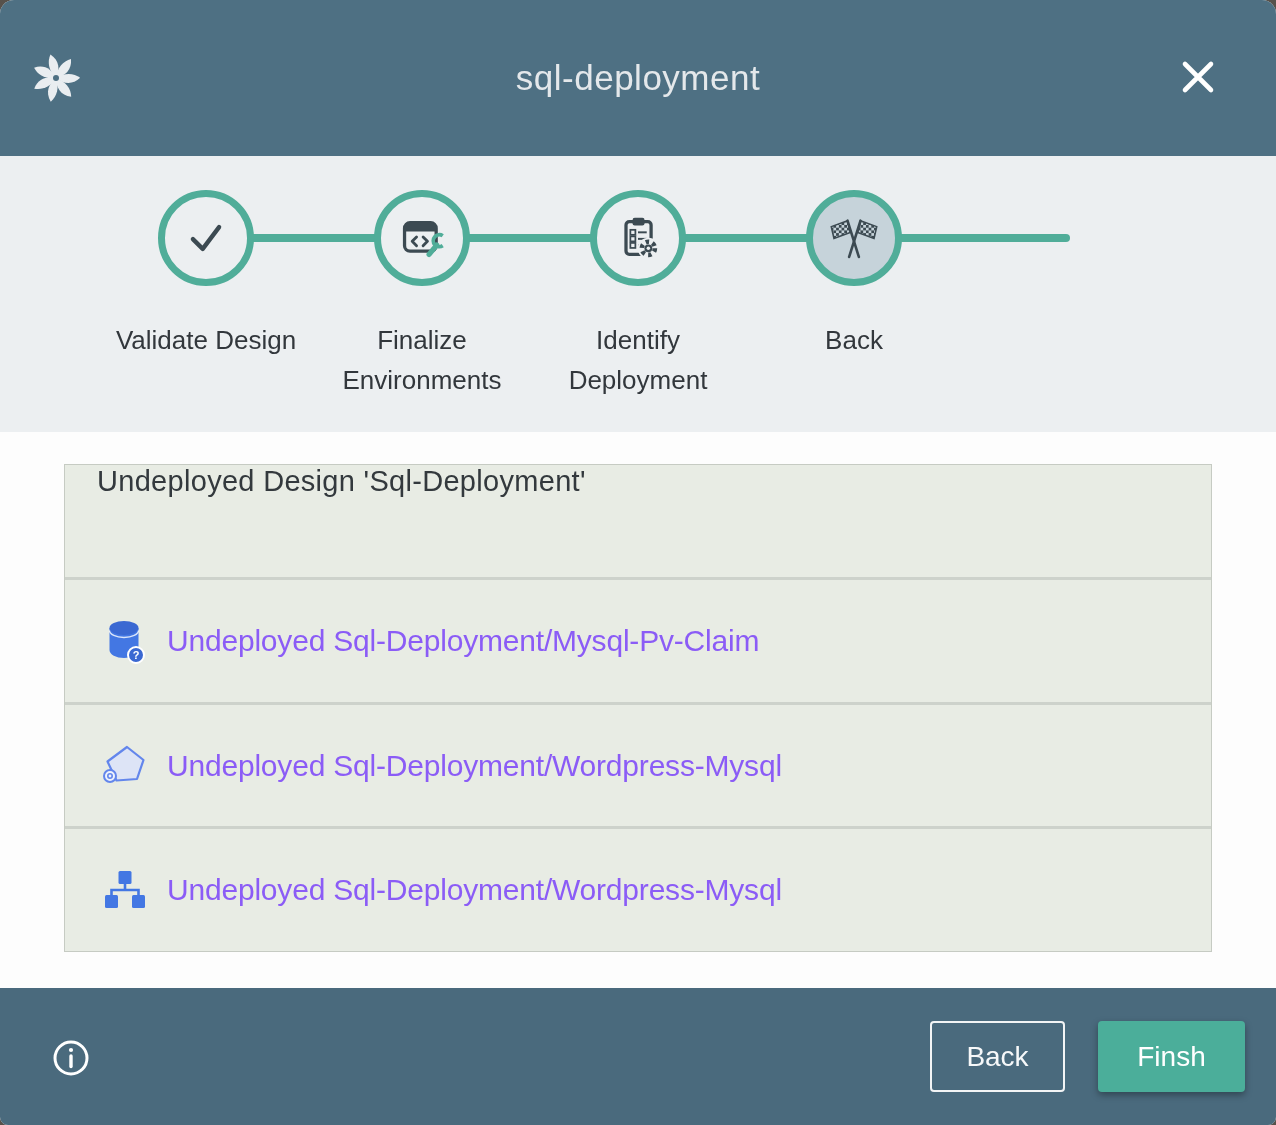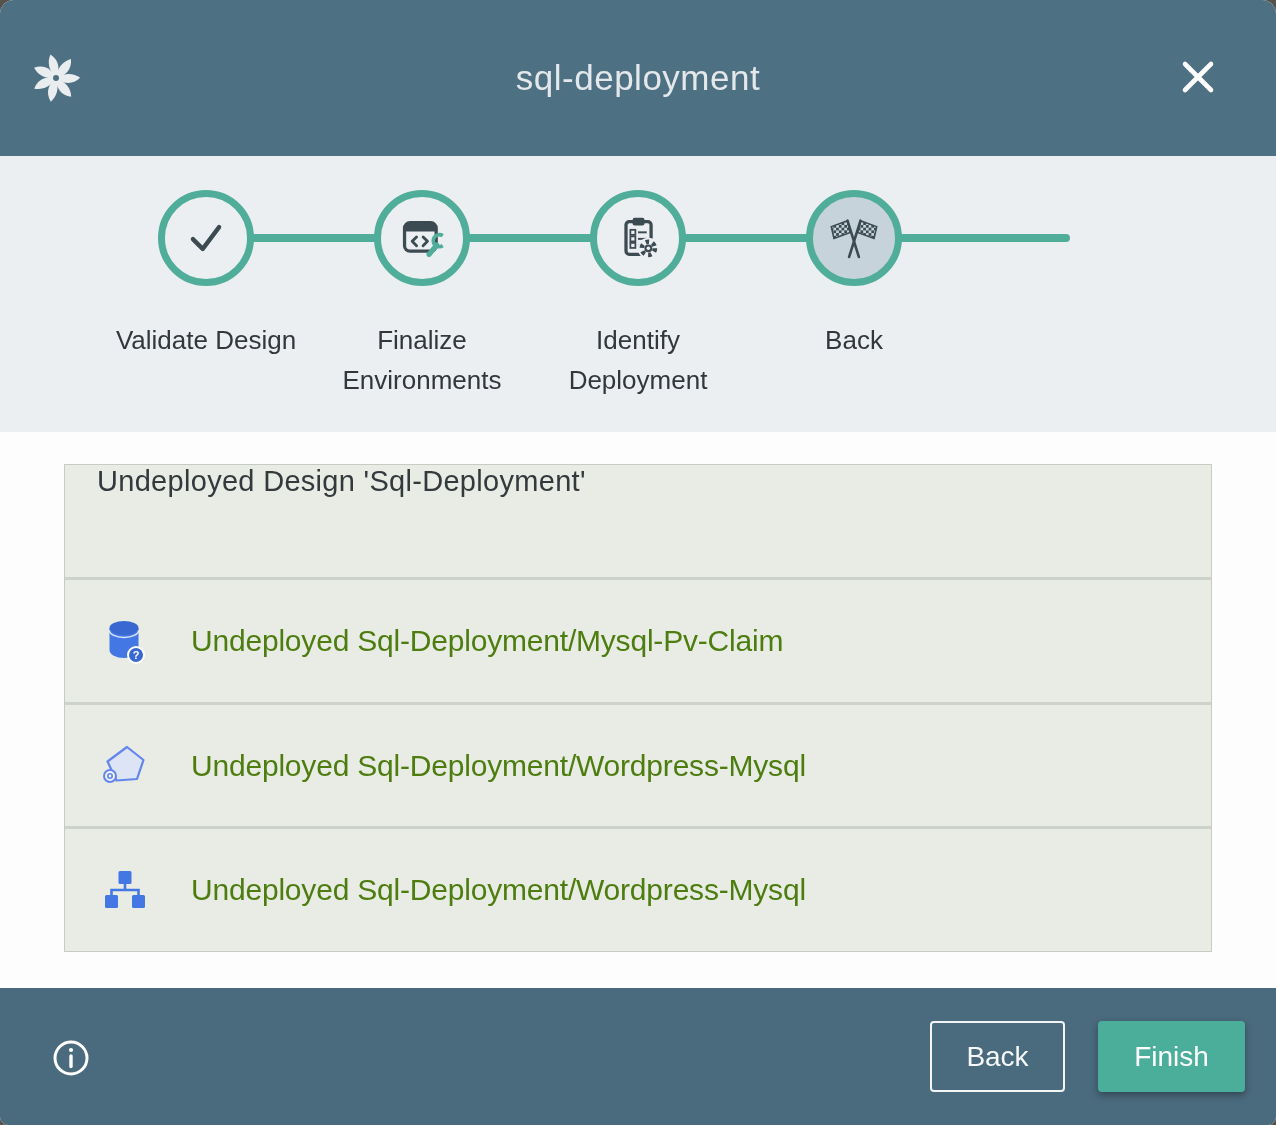--- a/index.html
+++ b/index.html
@@ -55,21 +55,21 @@
     display:flex; flex-direction:column; row-gap:3px;
   }
   .panel-head {
     height:112px; background:#e8ece4; display:flex; align-items:flex-start;
     padding-left:32px; font-size:29px; font-weight:300; letter-spacing:.3px; color:#33393d;
   }
   .panel-row {
     flex:1; background:#e8ece4; display:flex; align-items:center; padding-left:36px;
   }
   .row-icon { width:48px; height:50px; flex:0 0 48px; display:flex; align-items:center; justify-content:center; }
-  .row-text { margin-left:42px; font-size:30px; color:#4d7c0f; letter-spacing:-0.2px; }
+  .row-text { margin-left:18px; font-size:30px; color:#8b5cf6; letter-spacing:-0.2px; }
 
   
   .ftr { position:absolute; left:0; top:988px; width:100%; height:137px; background:#4a6a7d; }
   .info-btn { position:absolute; left:52px; top:51px; width:38px; height:38px; background:none; border:none; padding:0; cursor:pointer; }
   .btn {
     position:absolute; top:33px; height:71px; border-radius:4px; font-size:28px;
     font-family:"Liberation Sans", sans-serif; cursor:pointer;
     display:flex; align-items:center; justify-content:center;
   }
   .btn-back {
@@ -223,16 +223,16 @@
 
   <div class="ftr">
     <button class="info-btn" aria-label="info">
       <svg viewBox="0 0 38 38" width="38" height="38">
         <circle cx="19" cy="19" r="16" fill="none" stroke="#ffffff" stroke-width="3"></circle>
         <line x1="19" y1="17" x2="19" y2="27.5" stroke="#ffffff" stroke-width="3.4" stroke-linecap="round"></line>
         <circle cx="19" cy="11" r="2.1" fill="#ffffff"></circle>
       </svg>
     </button>
     <button class="btn btn-back">Back</button>
-    <button class="btn btn-finish">Finish</button>
+    <button class="btn btn-finish">Finsh</button>
   </div>
 
 </div>
 
 </body></html>

